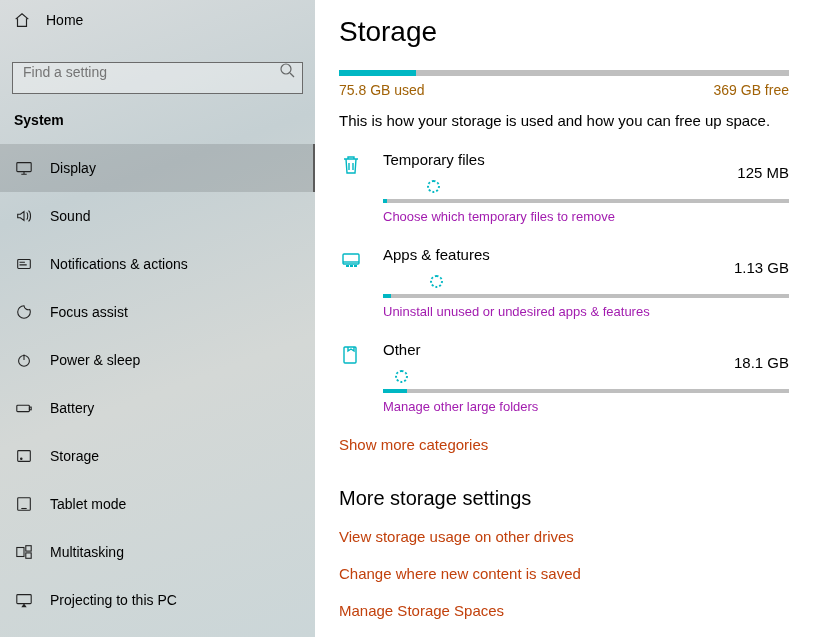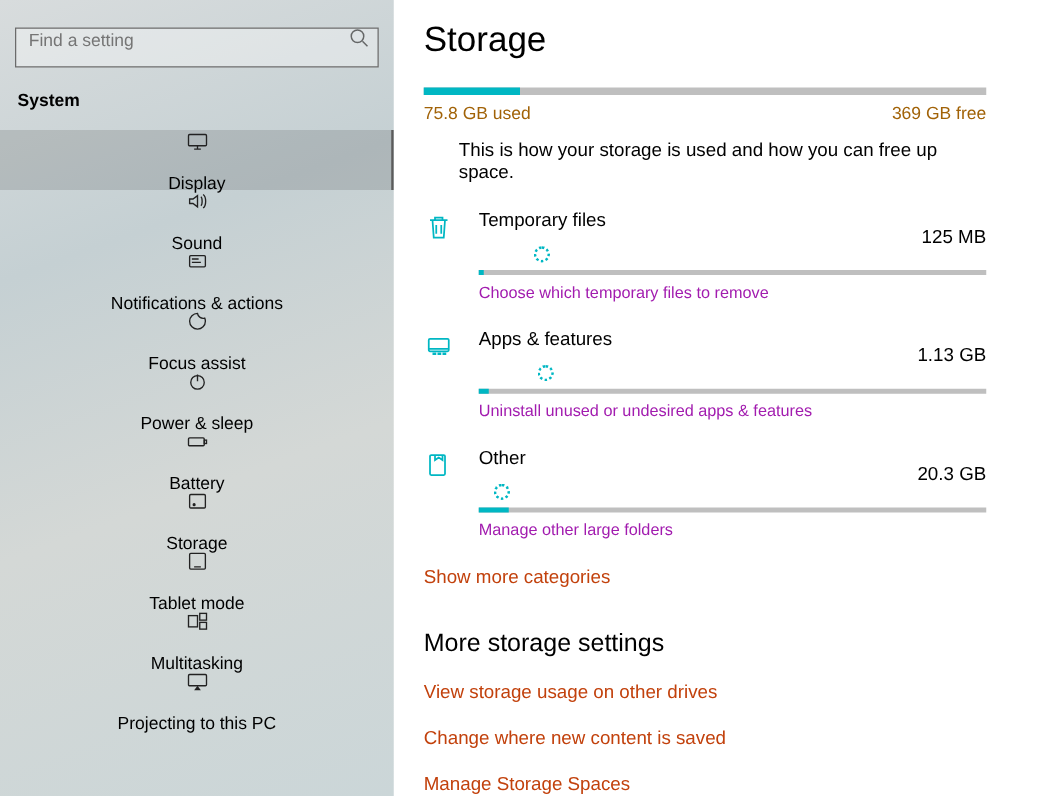--- a/index.html
+++ b/index.html
@@ -62,21 +62,20 @@
     position: relative;
   }
   .nav-item {
     display: flex;
     align-items: center;
     gap: 16px;
     height: 48px;
     padding: 0 14px;
     cursor: pointer;
     font-size: 14px;
-    flex-direction: column;
   }
   .nav-item.selected {
     background: rgba(0,0,0,0.12);
     position: relative;
   }
   .nav-item.selected::after {
     content:"";
     position:absolute;
     right:0; top:0; bottom:0;
     width:2px;
@@ -110,21 +109,20 @@
   .total-labels {
     display:flex;
     justify-content:space-between;
     color:#a16207;
     font-size:14px;
     margin-bottom:14px;
   }
   .desc {
     font-size: 15px;
     margin-bottom: 22px;
-    margin-left: 28px;
   }
   .cat {
     display:flex;
     gap: 16px;
     margin-bottom: 22px;
     cursor: pointer;
   }
   .cat .caticon {
     width: 28px;
     color:#00b7c3;
@@ -170,20 +168,29 @@
     font-weight: 400;
     margin: 34px 0 18px 0;
   }
   .linklist .link { display:block; margin-bottom: 20px; }
   svg { display:block; }
 </style>
 </head>
 <body>
 
 <div class="sidebar">
+  <div class="home-row">
+    <span class="icon">
+      <svg width="18" height="18" viewBox="0 0 20 20" fill="none" stroke="#222" stroke-width="1.3">
+        <path d="M3 9 L10 3 L17 9"></path>
+          <path d="M5 8 V17 H15 V8"></path>
+      </svg>
+    </span>
+    <span class="lbl">Home</span>
+  </div>
   <div class="search-wrap">
     <input class="search-input" placeholder="Find a setting" style="">
     <span class="search-icon">
       <svg width="16" height="16" viewBox="0 0 16 16" fill="none" stroke="#333" stroke-width="1.2">
         <circle cx="7" cy="7" r="5"></circle>
           <path d="M11 11 L15 15"></path>
       </svg>
     </span>
   </div>
   <div class="section-title">System</div>
@@ -345,21 +352,21 @@
             <rect x="5" y="4" width="12" height="16" rx="1"></rect>
             <path d="M9 4v4l3-2 3 2V4"></path>
           </svg>
         </div>
         <div class="catbody">
           <div class="catrow">
             <span class="catname">
               <span>Other</span>
               <span class="spinner"></span>
             </span>
-            <span>20.3 GB</span>
+            <span>18.1 GB</span>
           </div>
           <div class="catbar">
             <div class="cfill" style="width:6%"></div>
           </div>
           <div class="catsub">Manage other large folders</div>
         </div>
       </div>
     </div>
 
   <span class="link">Show more categories</span>

